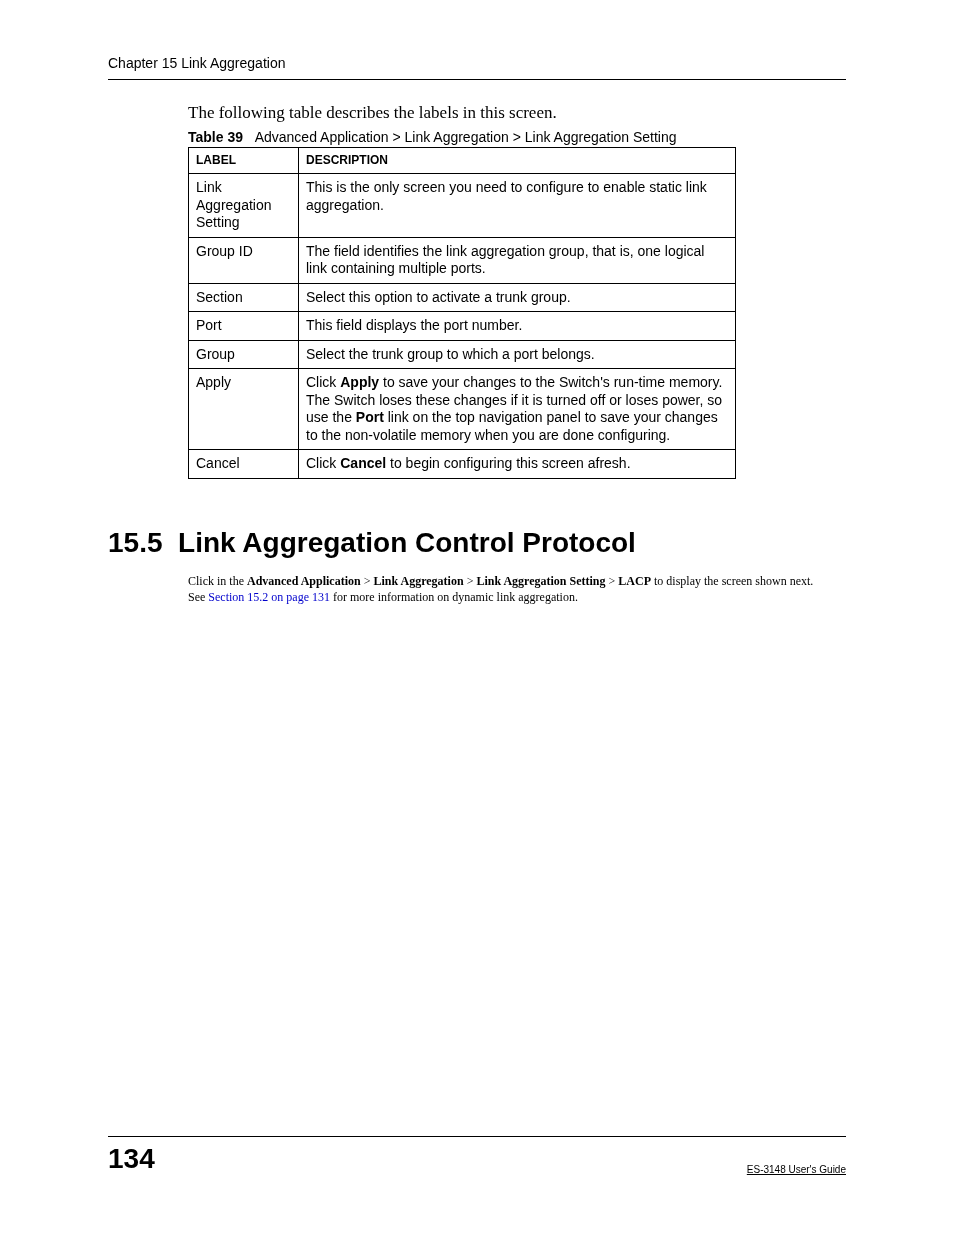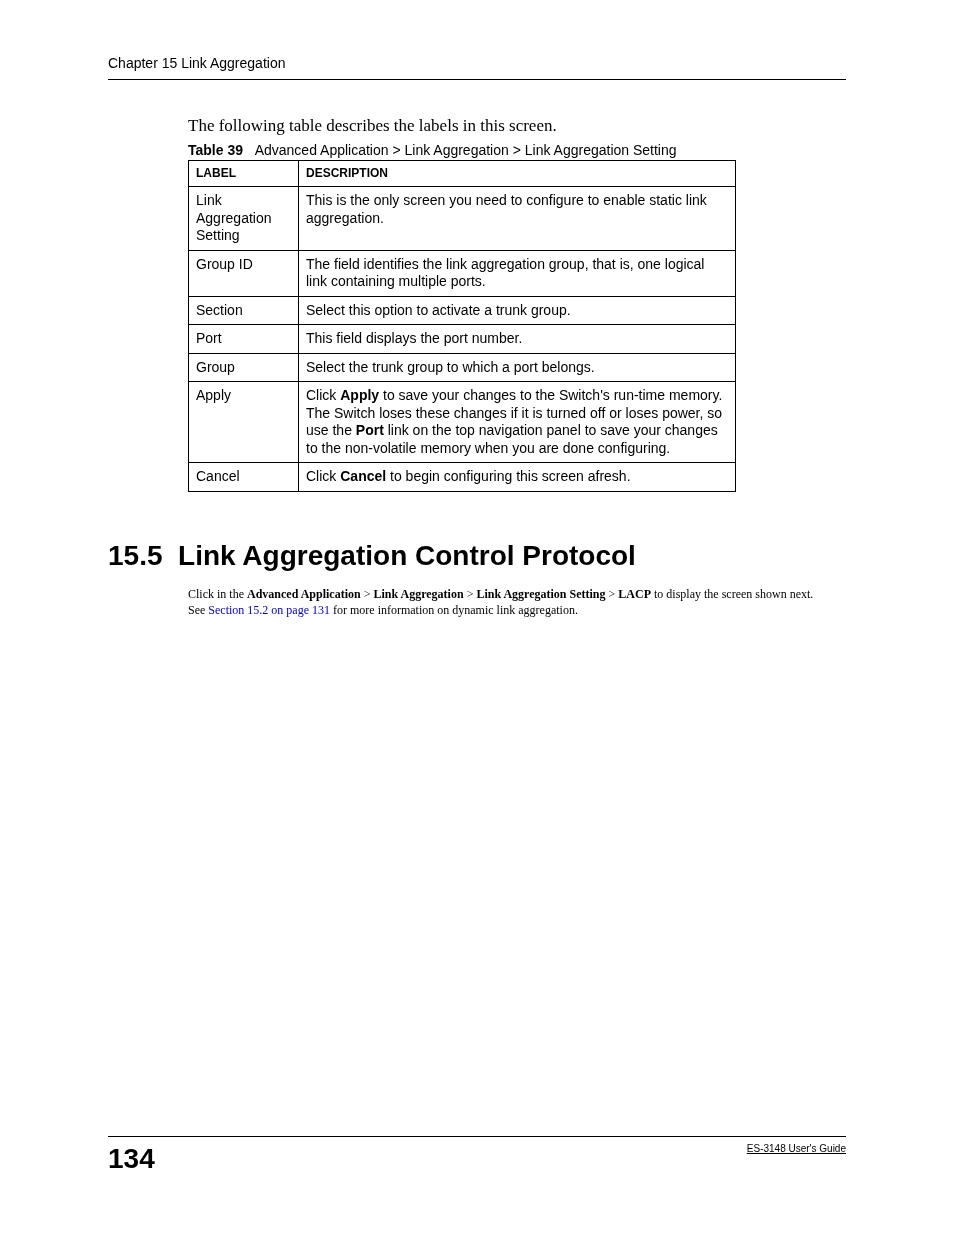--- a/index.html
+++ b/index.html
@@ -18,21 +18,21 @@
     height: 1235px;
     box-sizing: border-box;
     padding: 55px 108px 0 108px;
   }
   .running-head {
     font-family: Arial, Helvetica, sans-serif;
     font-size: 14px;
     color: #000;
     padding-bottom: 8px;
     border-bottom: 1.5px solid #000;
-    margin-bottom: 36px;
+    margin-bottom: 23px;
   }
   .intro {
     font-size: 17px;
     margin: 4px 0 4px 80px;
   }
   .table-caption {
     font-family: Arial, Helvetica, sans-serif;
     font-size: 14px;
     margin: 6px 0 2px 80px;
   }
@@ -77,21 +77,21 @@
     position: absolute;
     left: 108px;
     right: 108px;
     bottom: 60px;
     border-top: 1.5px solid #000;
     padding-top: 6px;
   }
   .footer-inner {
     display: flex;
     justify-content: space-between;
-    align-items: flex-start;
+    align-items: flex-end;
     font-family: Arial, Helvetica, sans-serif;
   }
   .page-num {
     font-size: 28px;
     font-weight: bold;
   }
   .guide-name {
     font-size: 10px;
     text-decoration: underline;
   }

